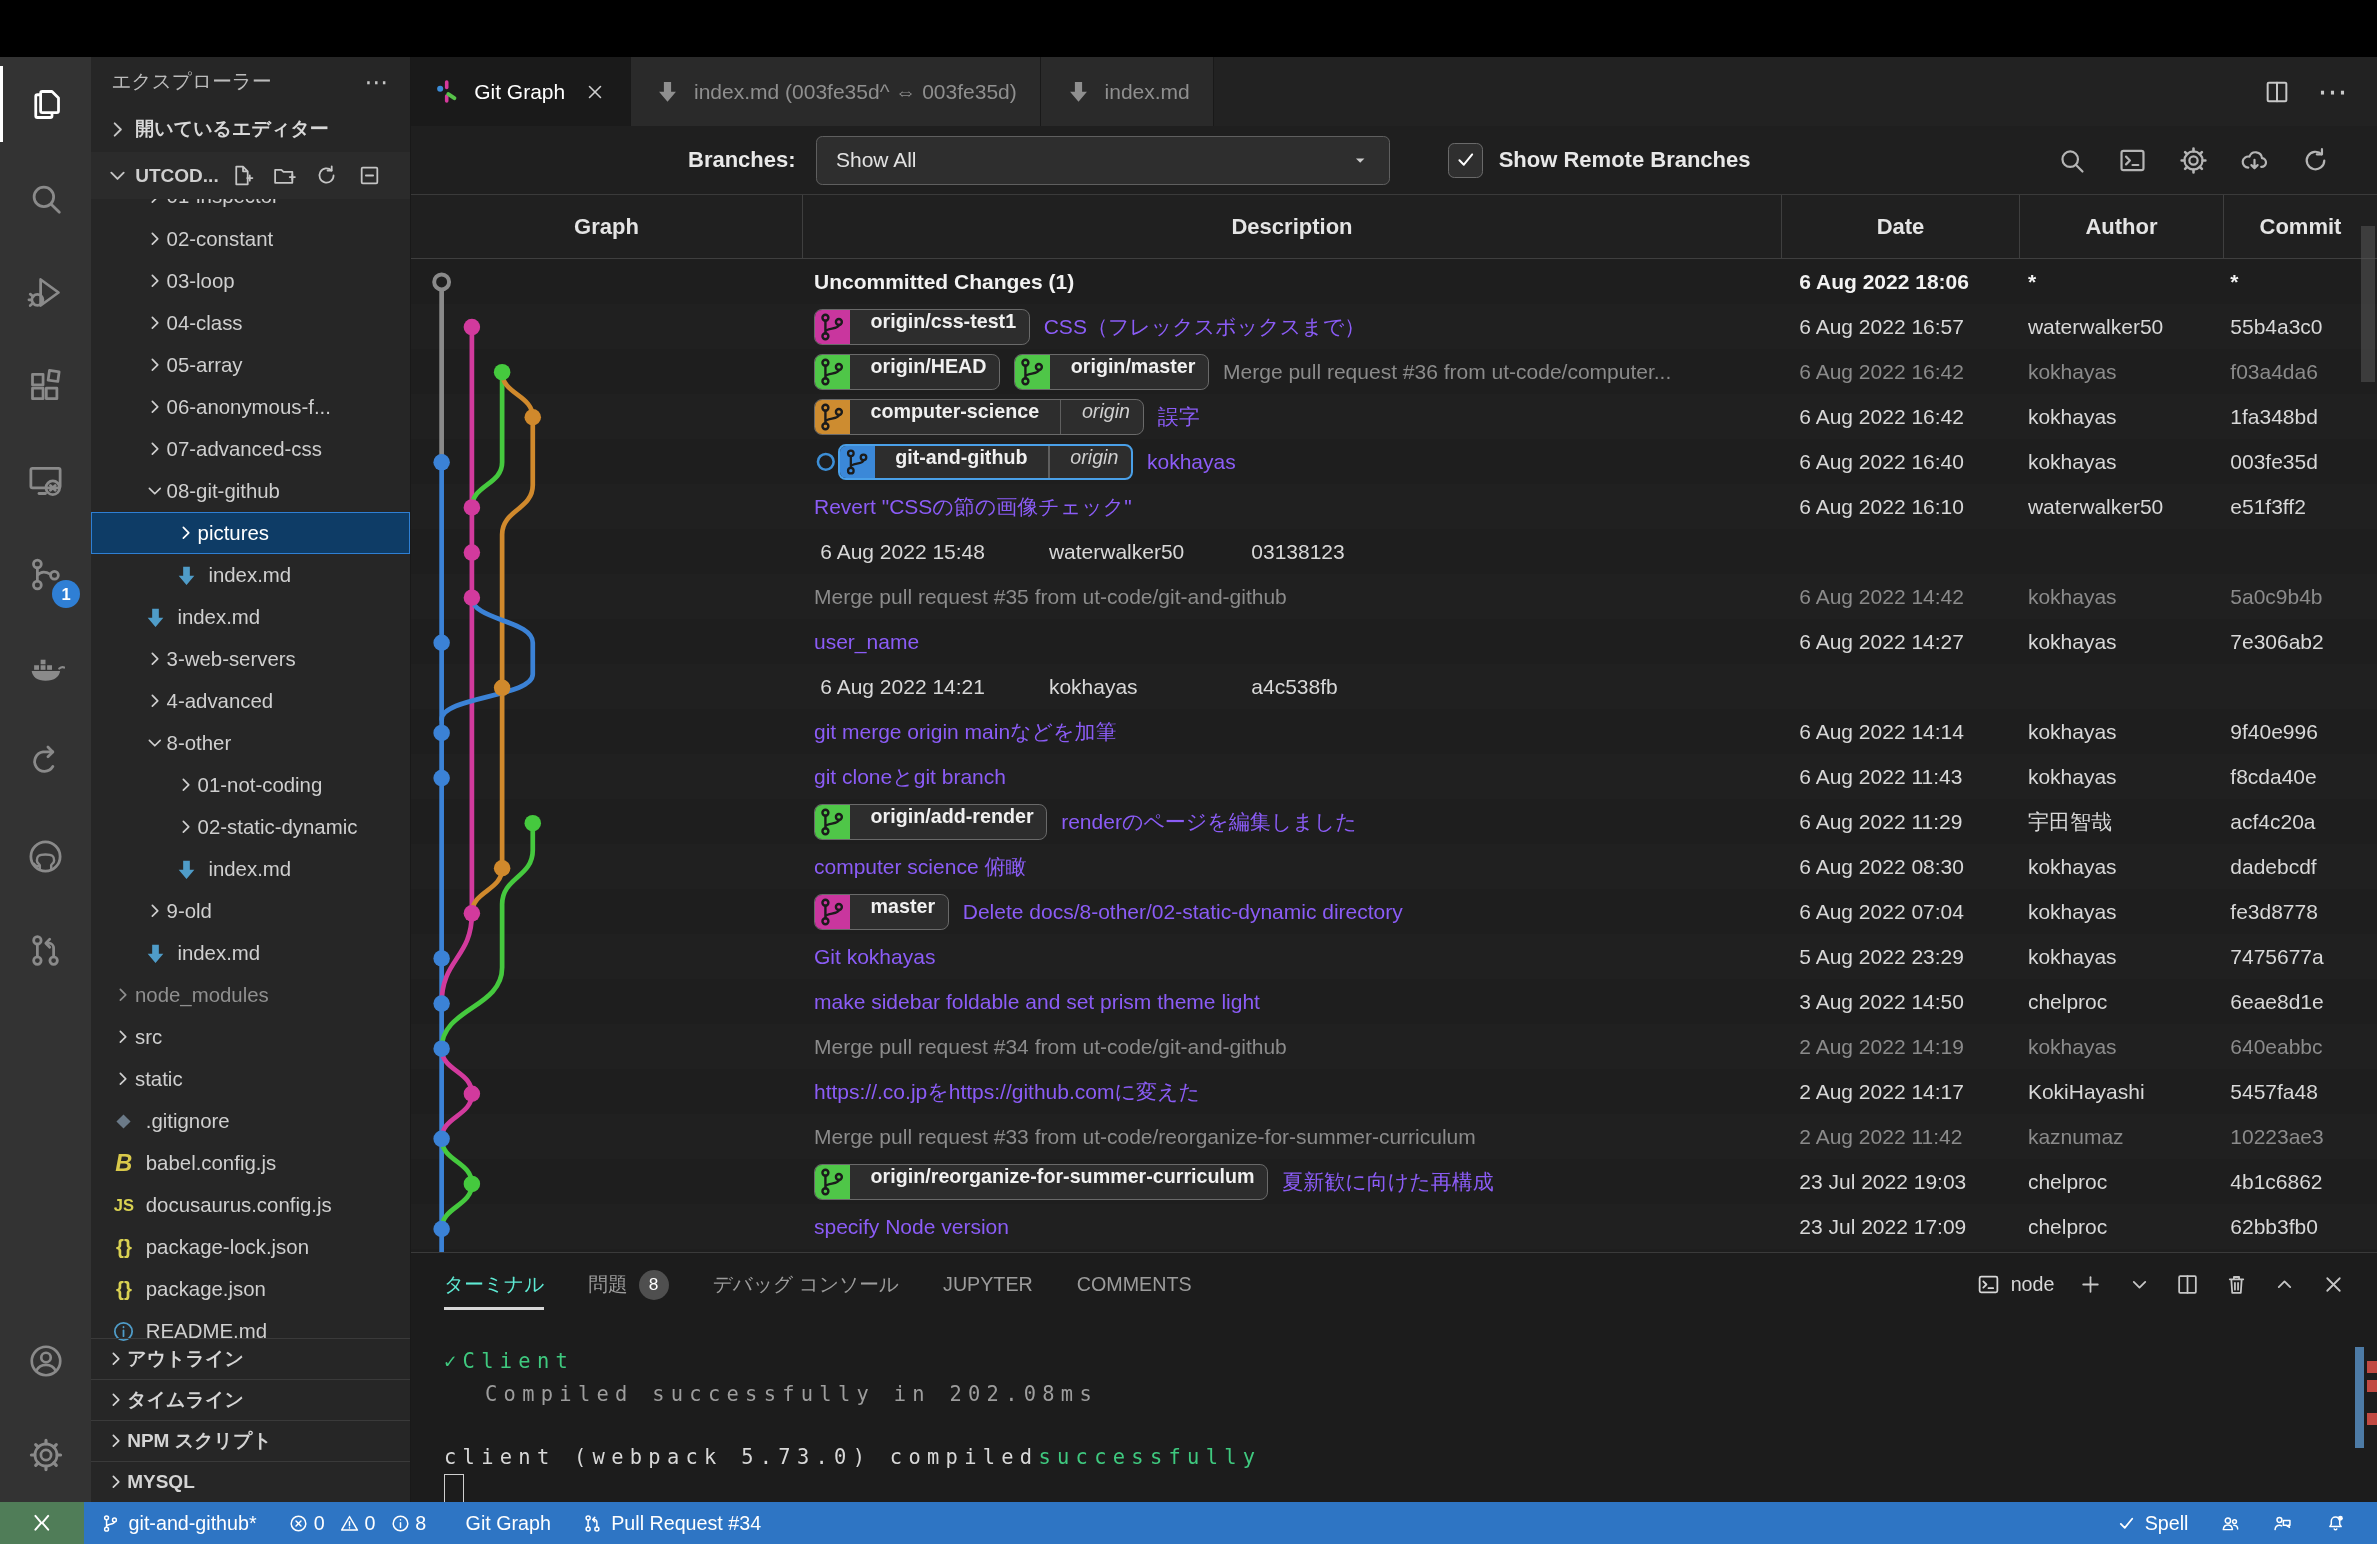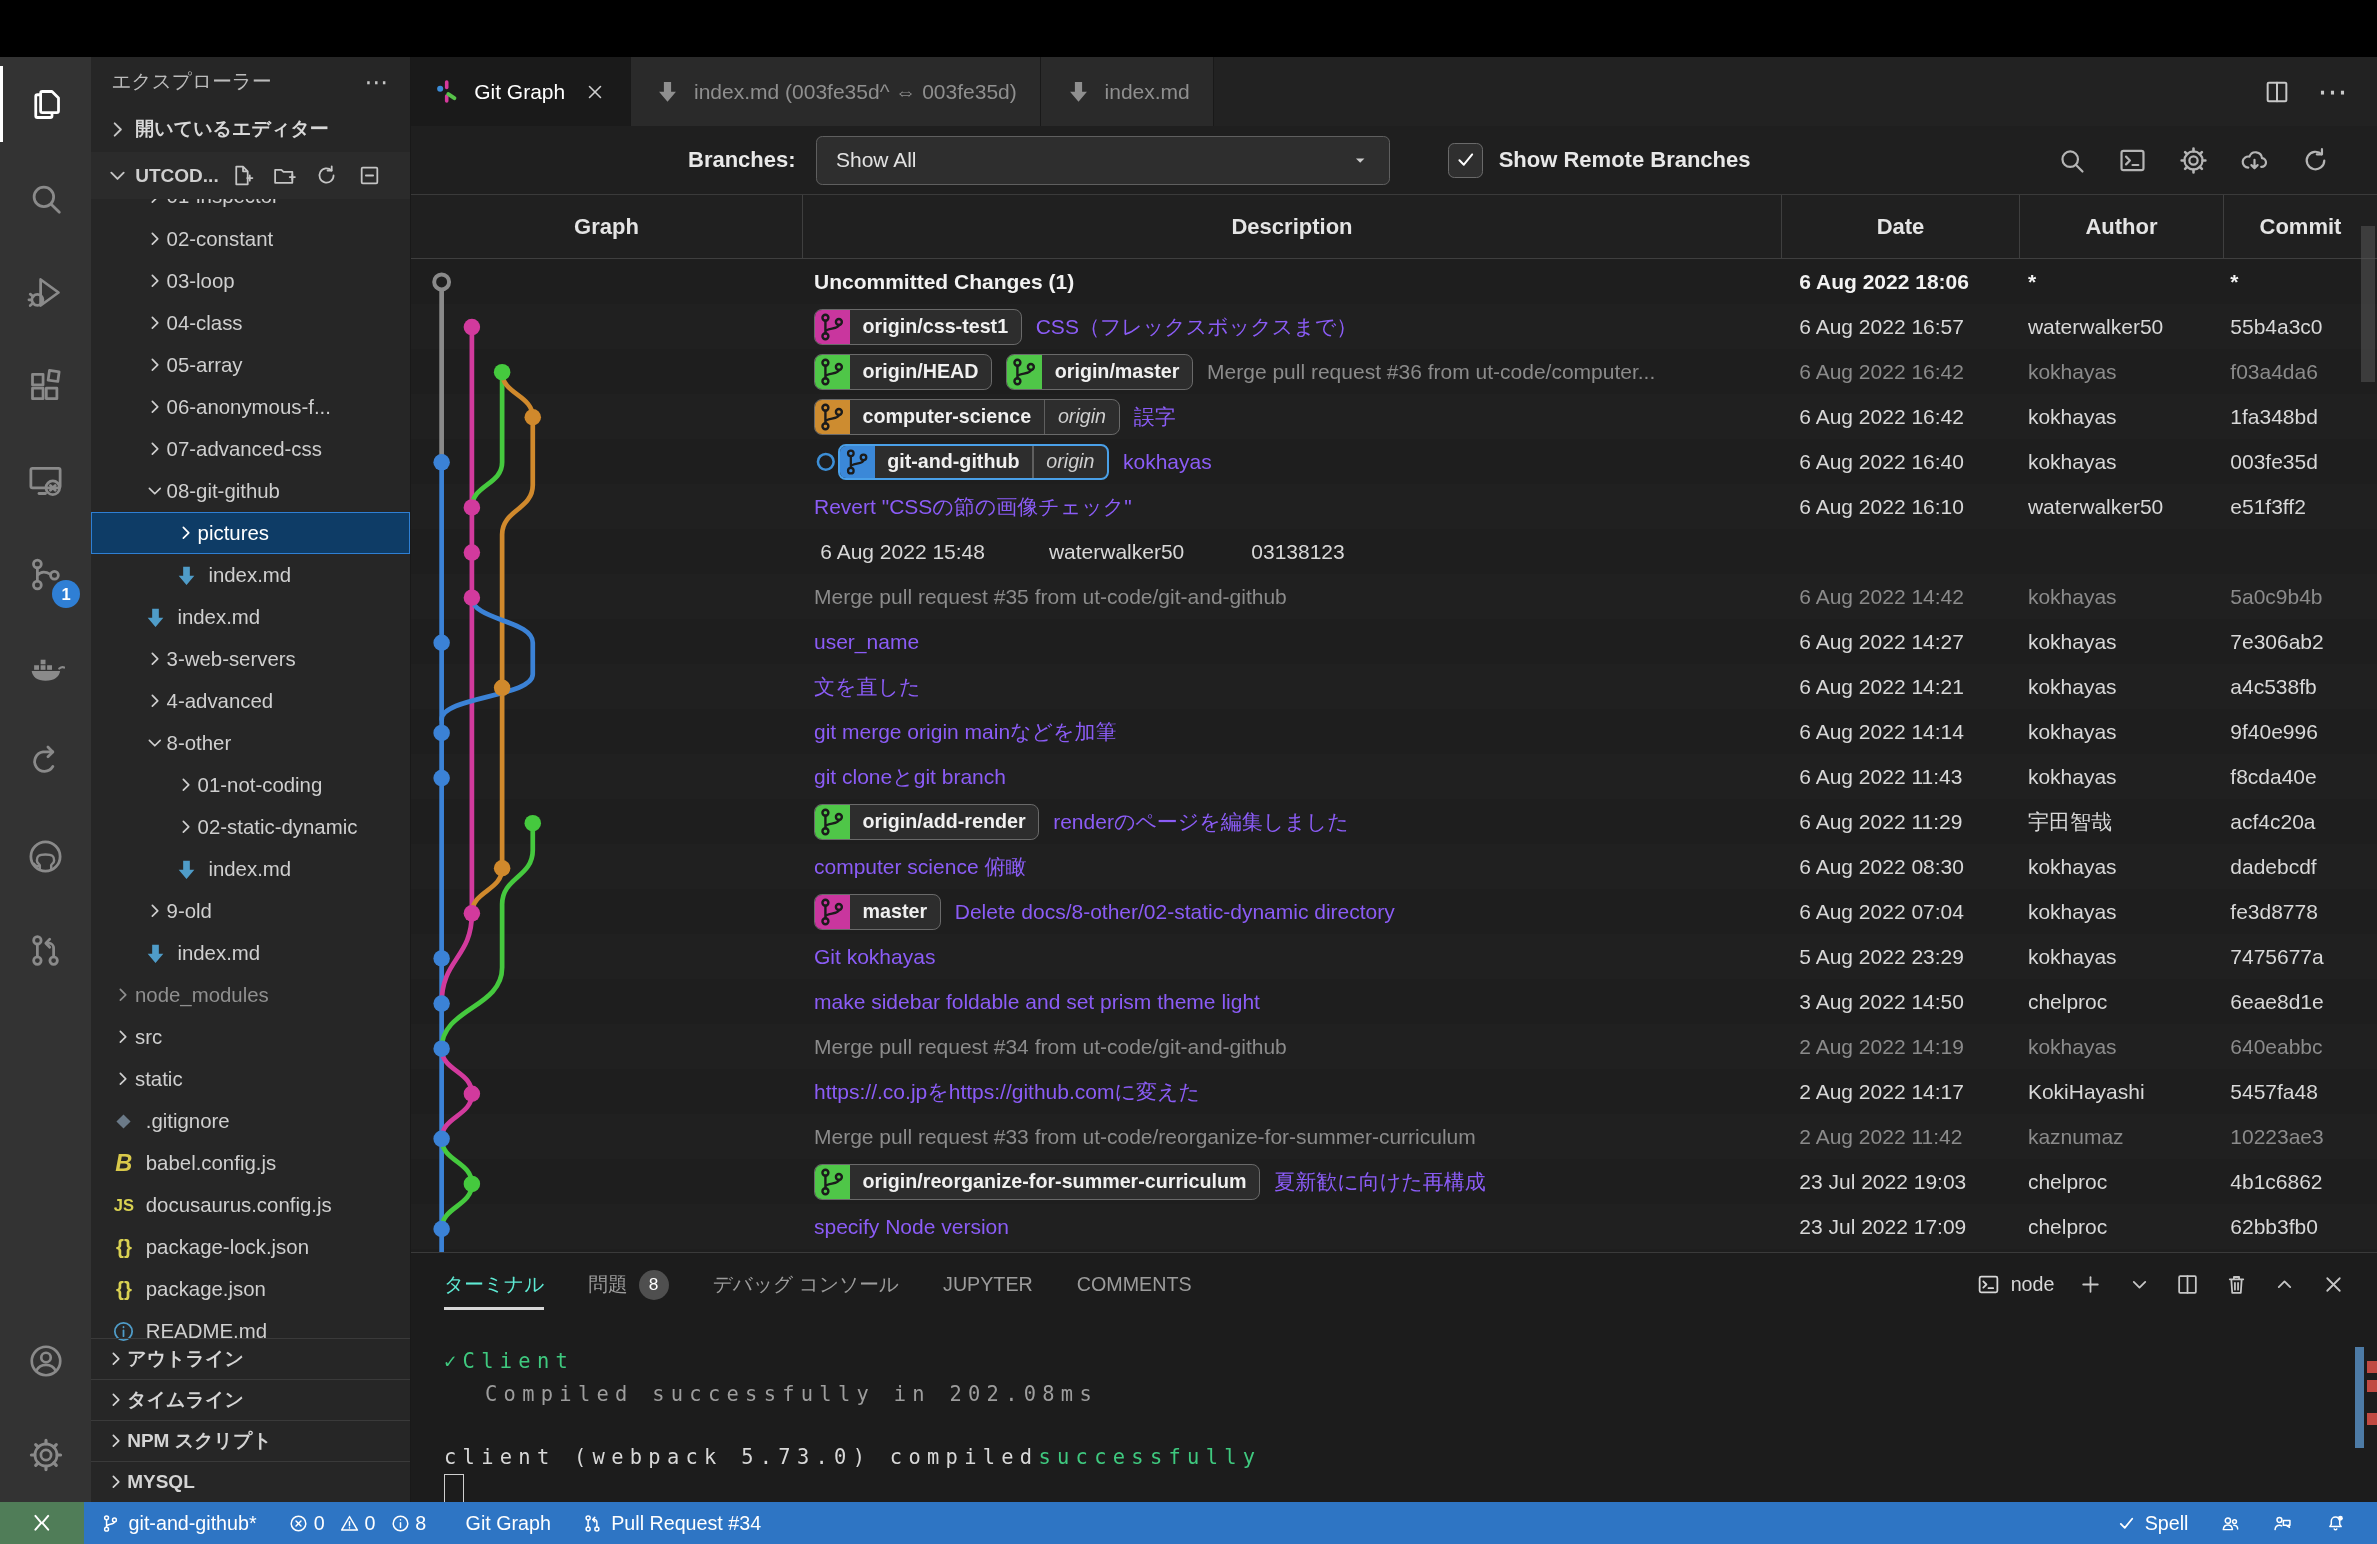--- a/index.html
+++ b/index.html
@@ -81,22 +81,22 @@
   .c-row:nth-child(odd) { background:rgba(255,255,255,0.012); }
   .cell-g { width:392px; flex:none; }
   .cell-d { width:979px; flex:none; display:flex; align-items:center; padding-left:11px; overflow:hidden; white-space:nowrap; }
   .cell-date { width:238px; flex:none; padding-left:17.3px; }
   .cell-a { width:204px; flex:none; padding-left:7.9px; overflow:hidden; }
   .cell-h { width:153px; flex:none; padding-left:6.3px; }
   .c-row { font-size:21px; color:#d8d8d8; }
   .c-desc { color:#8b5cf6; }
   .c-row.dim, .c-row.dim .c-desc { color:#8b8b8b; }
   .c-row.b1 .c-desc, .c-row.b1 { font-weight:bold; color:#f2f2f2; }
-  .pill { display:inline-flex; align-items:center; height:36px; border:1.6px solid #6a6a6a; border-radius:7.9px;
-    overflow:hidden; background:#2d2d2d; margin-right:14px; flex:none; }
+  .pill { display:inline-flex; align-items:flex-start; height:36px; border:1.6px solid #6a6a6a; border-radius:7.9px;
+    overflow:hidden; background:#2d2d2d; margin-right:14px; flex:none;gap:8px; }
   .pill.sel { border:2.4px solid #4aa0e8; }
   .pill-ic { width:35px; align-self:stretch; display:flex; align-items:center; justify-content:center; color:#1b1b1b; }
   .pill-ic svg { width:22px; height:22px; }
   .pill-tx { padding:0 12.6px; font-weight:bold; font-size:19.7px; color:#f0f0f0; }
   .pill-sep { width:1.6px; align-self:stretch; background:#5f5f5f; }
   .pill-sfx { padding:0 12.6px; font-style:italic; font-size:19.7px; color:#d0d0d0; }
   .scrollthumb { position:absolute; right:1.6px; top:169px; width:14px; height:156px; background:#555; opacity:.55; }
 
   
   .panel { position:absolute; left:411px; top:1252px; right:0; bottom:42px; background:#1c1c1c; border-top:1.6px solid #3a3a3a; }
@@ -830,23 +830,20 @@
           <div class="cell-g"></div>
           <div class="cell-d">
             <span class="c-desc">user_name</span>
           </div>
           <div class="cell-date">6 Aug 2022 14:27</div>
           <div class="cell-a">kokhayas</div>
           <div class="cell-h">7e306ab2</div>
         </div>
         <div class="c-row">
           <div class="cell-g"></div>
-          <div class="cell-d">
-            <span class="c-desc">文を直した</span>
-          </div>
           <div class="cell-date">6 Aug 2022 14:21</div>
           <div class="cell-a">kokhayas</div>
           <div class="cell-h">a4c538fb</div>
         </div>
         <div class="c-row">
           <div class="cell-g"></div>
           <div class="cell-d">
             <span class="c-desc">git merge origin mainなどを加筆</span>
           </div>
           <div class="cell-date">6 Aug 2022 14:14</div>

